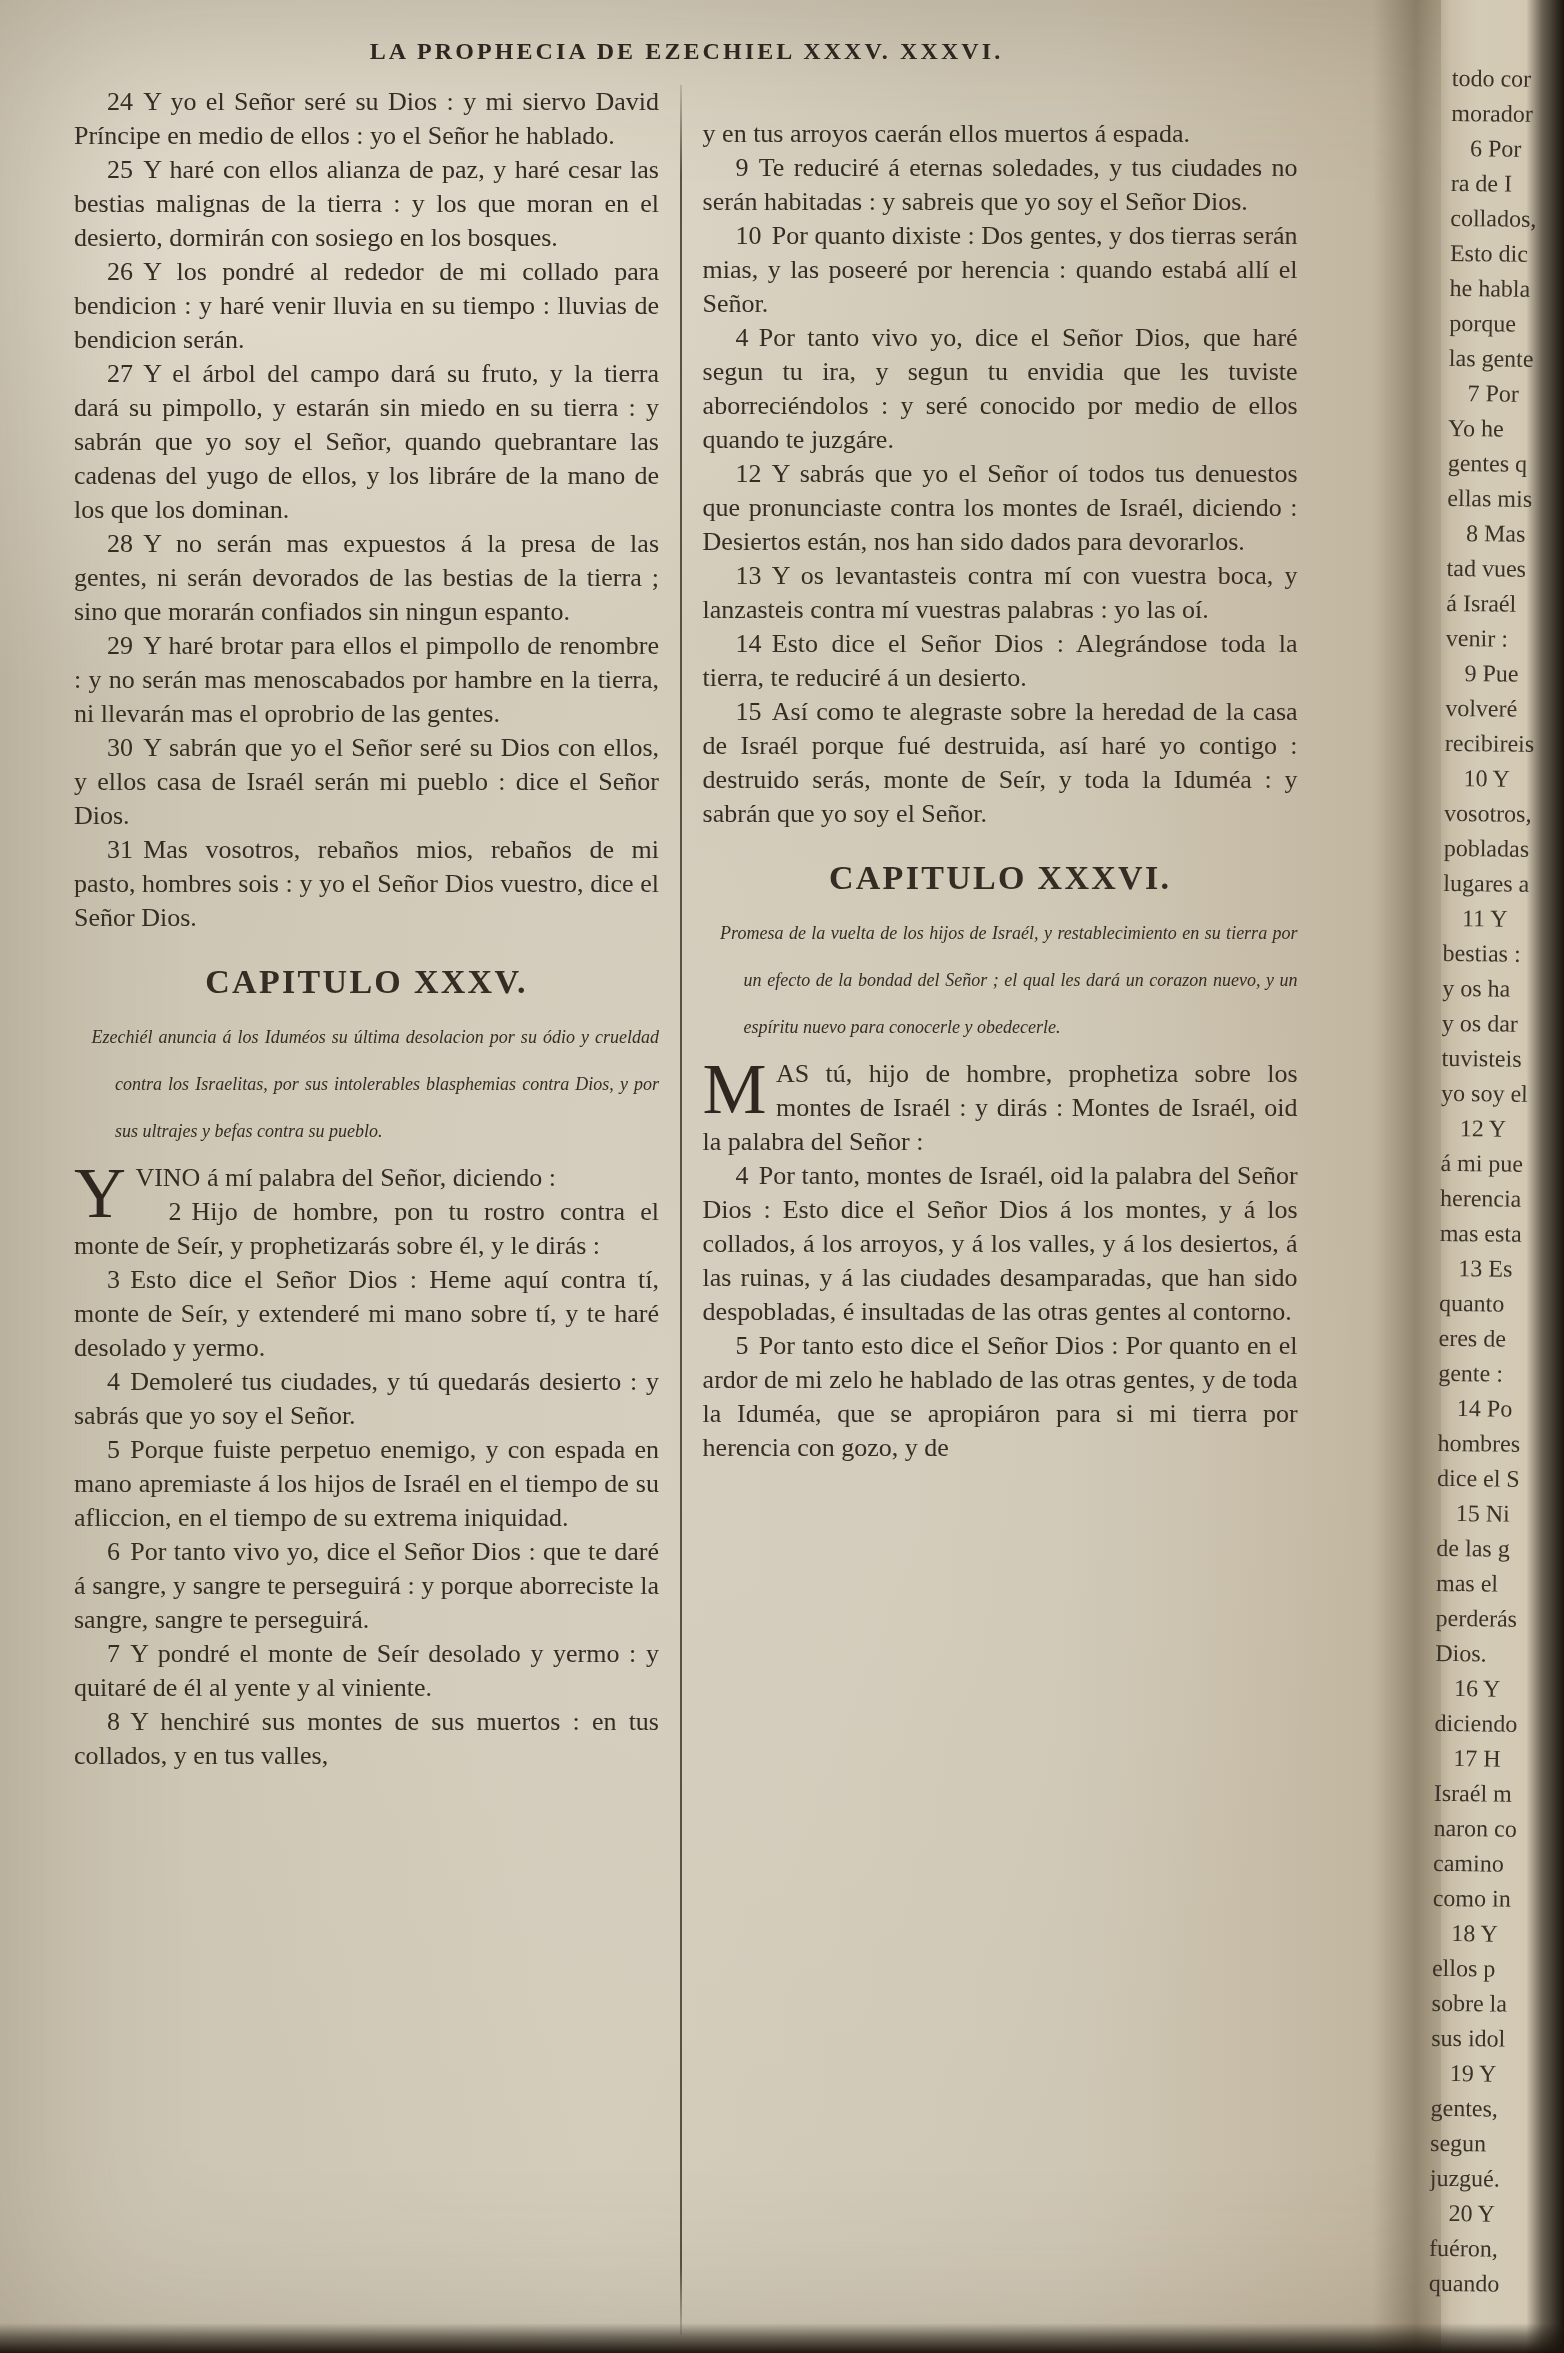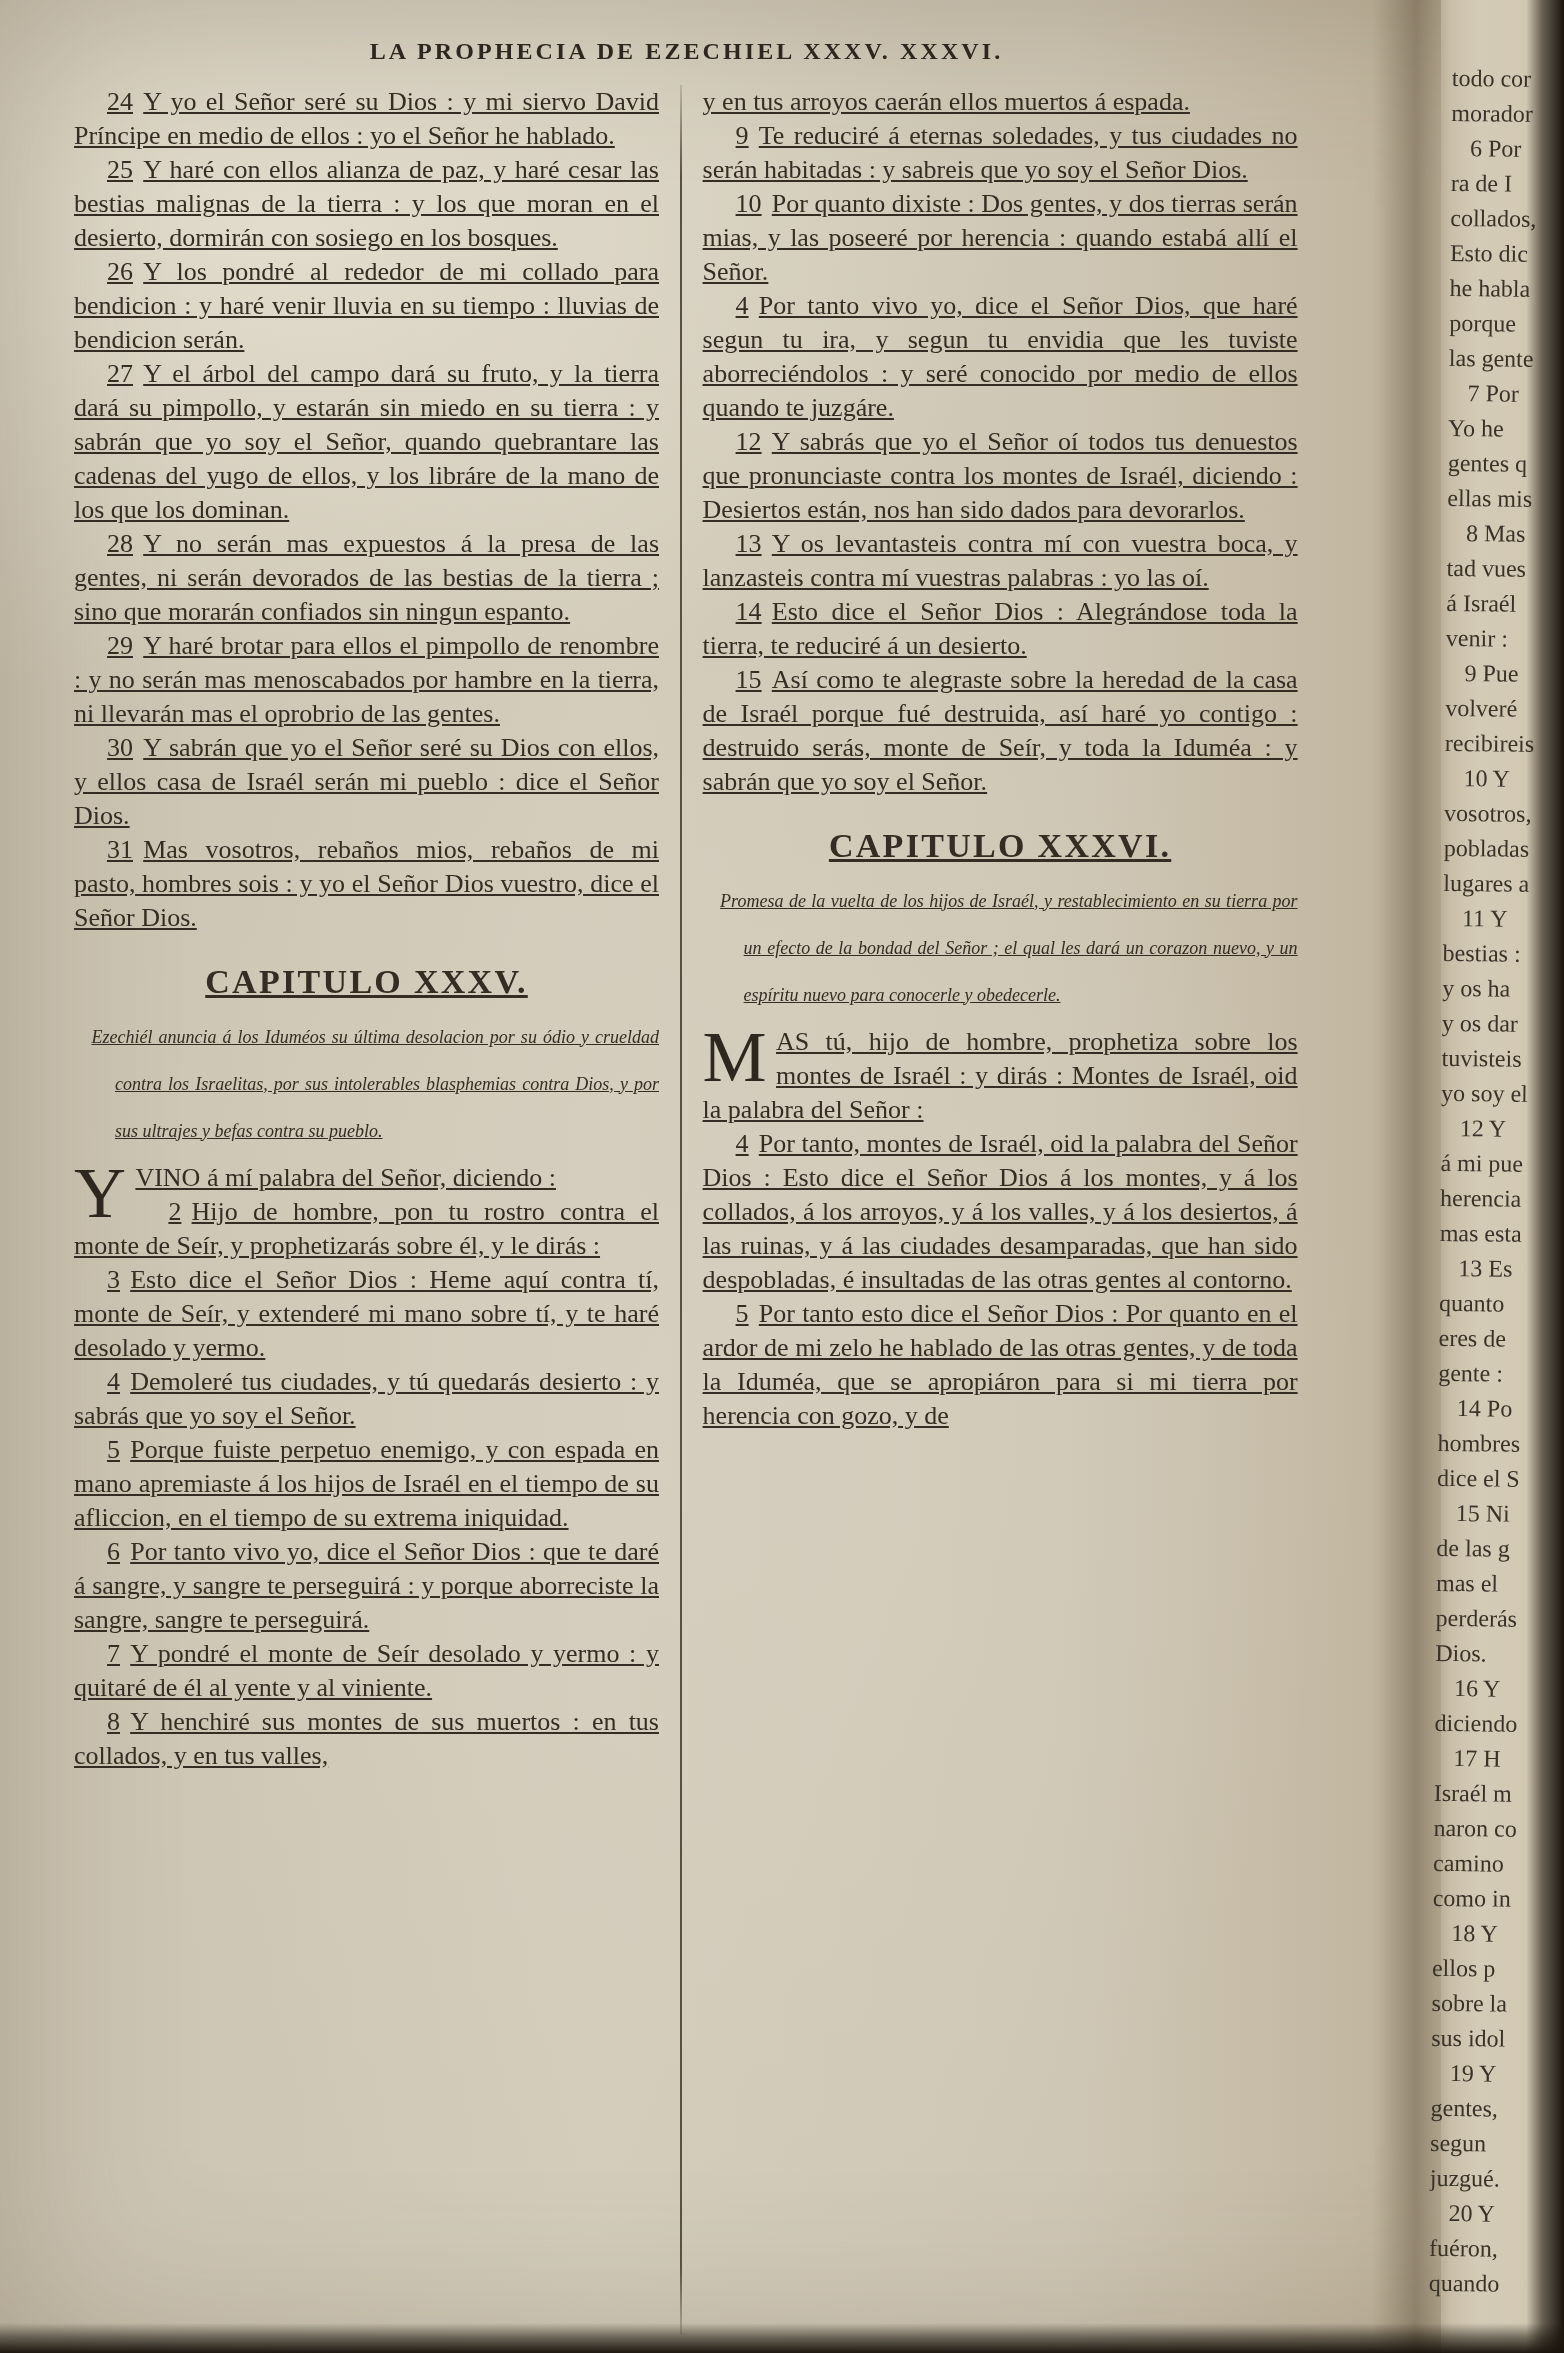--- a/index.html
+++ b/index.html
@@ -37,22 +37,22 @@
     letter-spacing:3.1px;
     color:#2e271f;
   }
   .columns{
     position:absolute;
     left:74px;top:85px;
     width:1225px;height:2250px;
     display:flex;
     overflow:hidden;
   }
-  .col{width:585px;flex:0 0 auto;text-decoration:underline;}
-  .col-right{width:595px;}
+  .col{width:585px;flex:0 0 auto;}
+  .col-right{width:595px;margin-top:32px;}
   .divider{
     flex:0 0 1.6px;
     margin:0 21px;
     background:linear-gradient(180deg, rgba(90,80,66,.2) 0%, var(--rule,#5a5042) 4%, var(--rule,#5a5042) 97%, rgba(90,80,66,.2) 100%);
   }
   .verse{
     font-size:26px;
     line-height:34px;
     text-align:justify;
     text-indent:33px;

